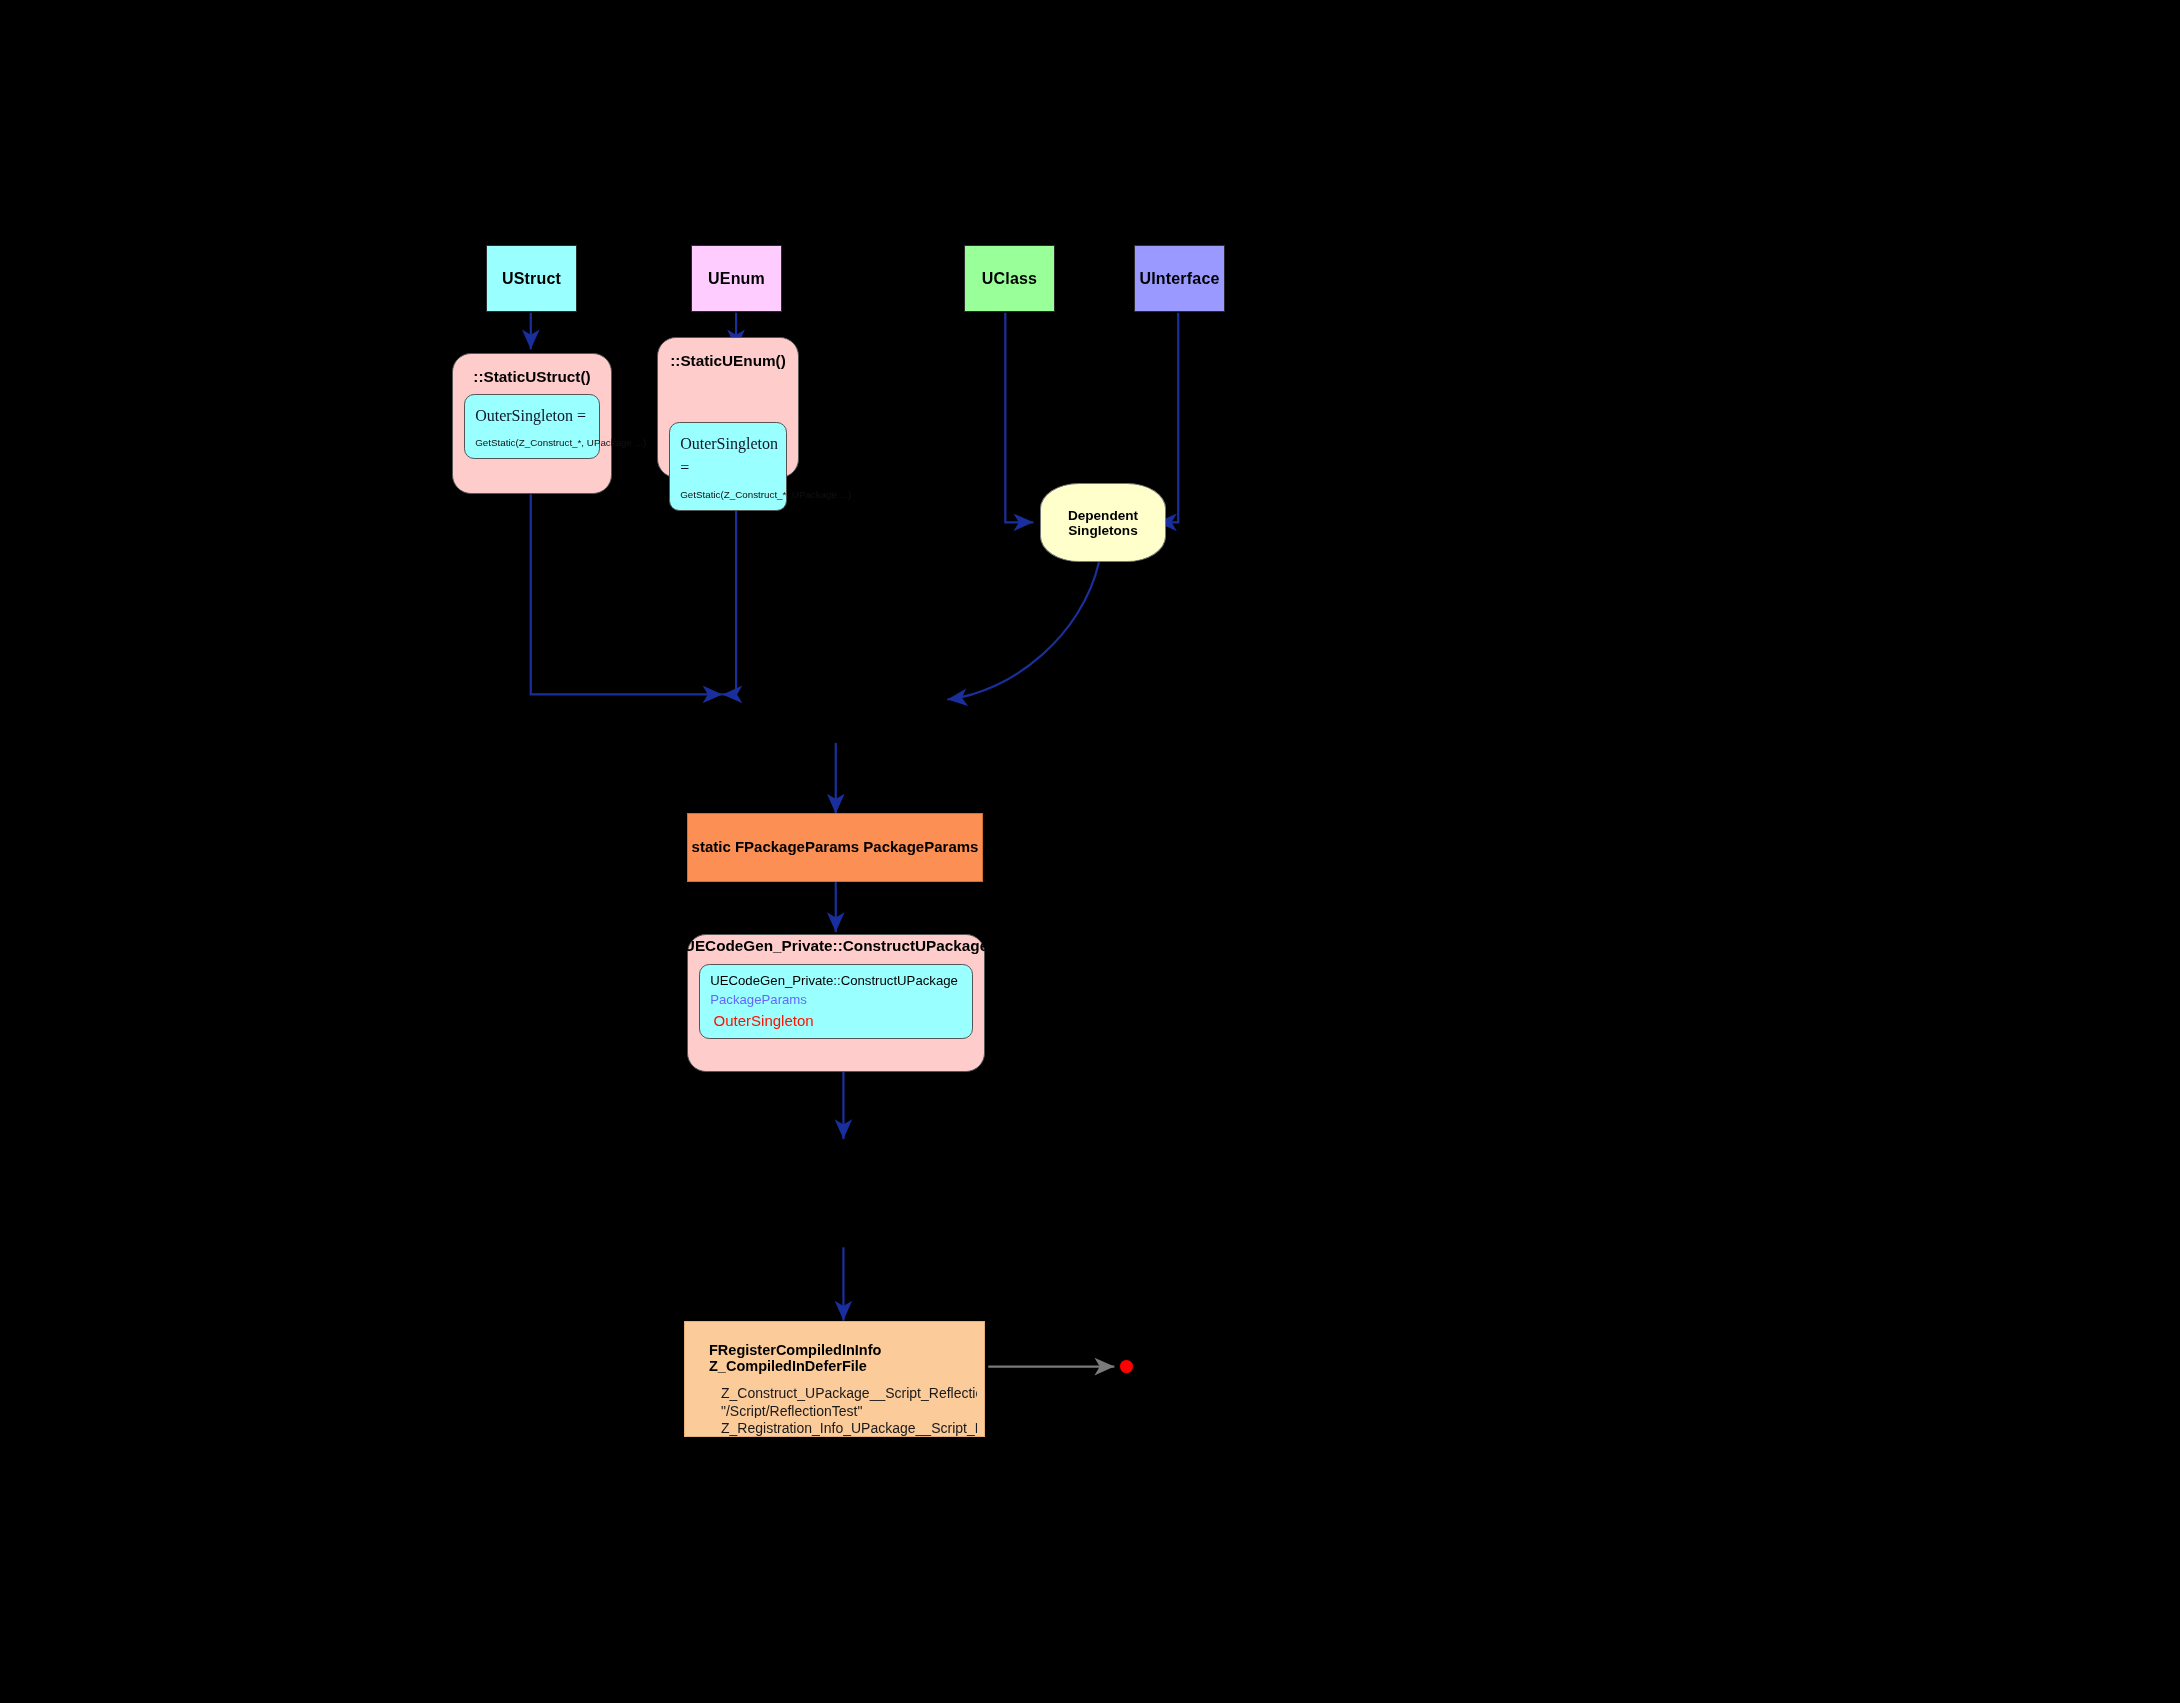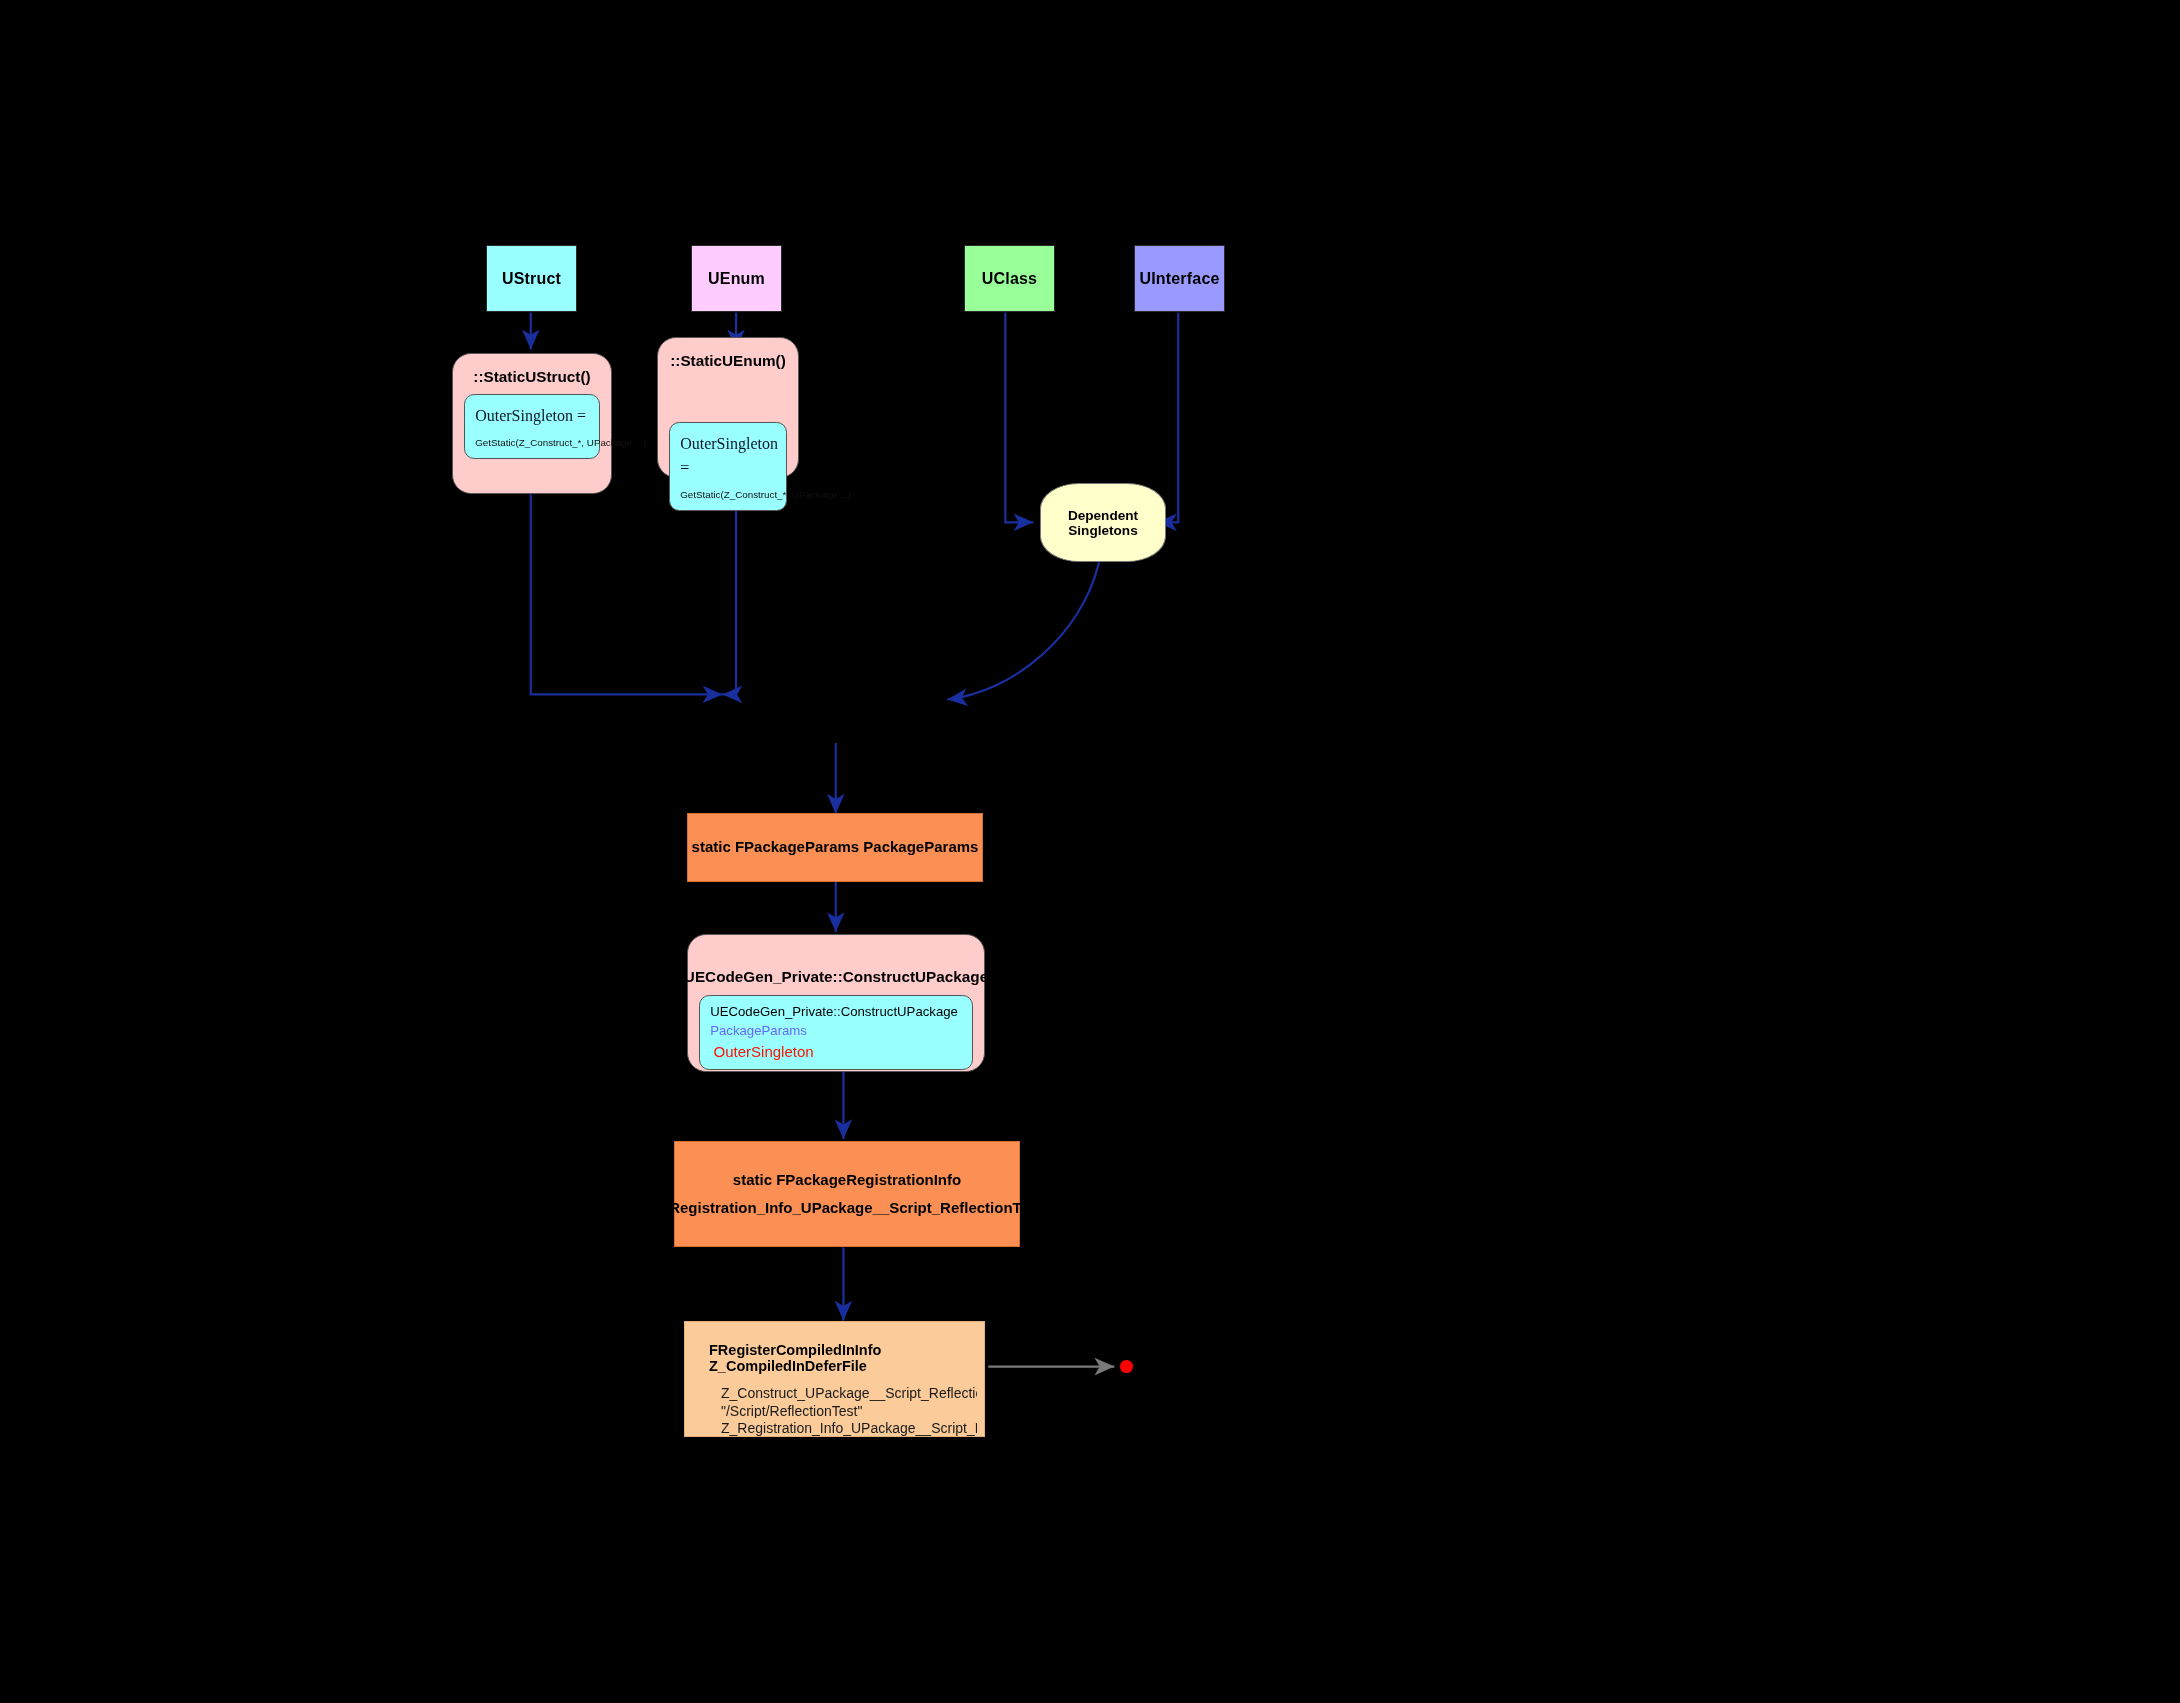--- a/index.html
+++ b/index.html
@@ -214,33 +214,29 @@
 
   <div class="node dep-singleton" style="left:1040px; top:483px; width:126px; height:79px;">
     <span>Dependent Singletons</span>
   </div>
 
 
   <div class="node orange-box" style="left:687px; top:813px; width:296px; height:69px;">
     <span>static FPackageParams PackageParams</span>
   </div>
 
-  <div class="node pink-round" style="left:687px; top:934px; width:298px; height:138px; padding-top:33px;">
+  <div class="node pink-round" style="left:687px; top:934px; width:298px; height:138px; padding-top:2px;">
     <div class="title">UECodeGen_Private::ConstructUPackage</div>
     <div class="inner-cyan" style="padding:6.8px 10.2px;">
       <div style="font-size:13.2px; color:#000; line-height:1.45;">UECodeGen_Private::ConstructUPackage</div>
       <div style="font-size:13.2px; color:#6666ff; line-height:1.45;">PackageParams</div>
       <div style="font-size:15px; color:#ff1100; line-height:1.45; padding-left:3.4px;">OuterSingleton</div>
     </div>
   </div>
 
-  <div class="node orange-box" style="left:674px; top:1141px; width:346px; height:106px;">
-    <span>static FPackageRegistrationInfo</span>
-    <span>Z_Registration_Info_UPackage__Script_ReflectionTest</span>
-  </div>
 
   <div class="node peach-box" style="left:684px; top:1321px; width:301px; height:116px;padding-left:24px;">
     <div class="hdr">FRegisterCompiledInInfo Z_CompiledInDeferFile</div>
     <div class="arg">Z_Construct_UPackage__Script_ReflectionTest</div>
     <div class="arg">"/Script/ReflectionTest"</div>
     <div class="arg">Z_Registration_Info_UPackage__Script_Reflectio</div>
   </div>
 
   <div class="red-dot" style="left:1120px; top:1360px;"></div>
 

